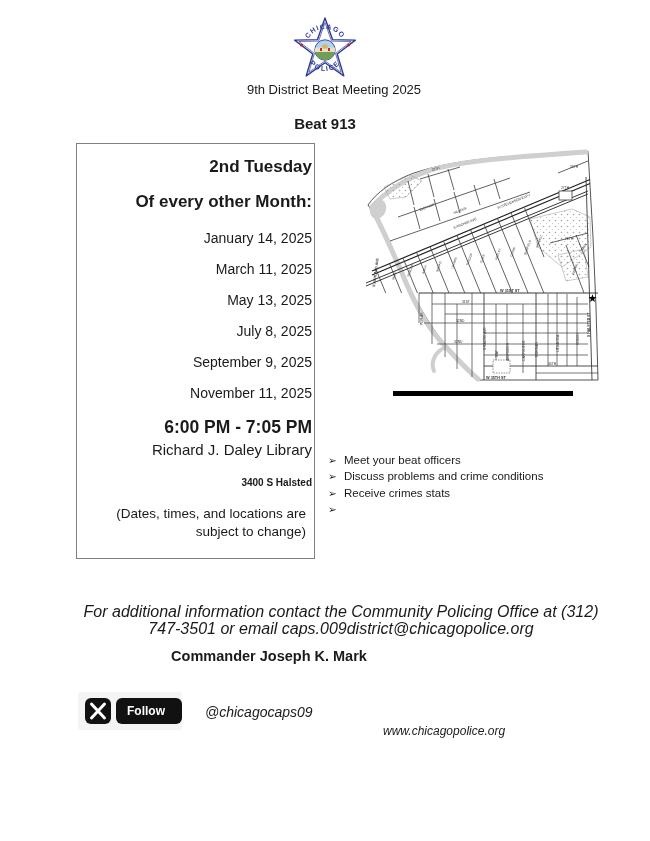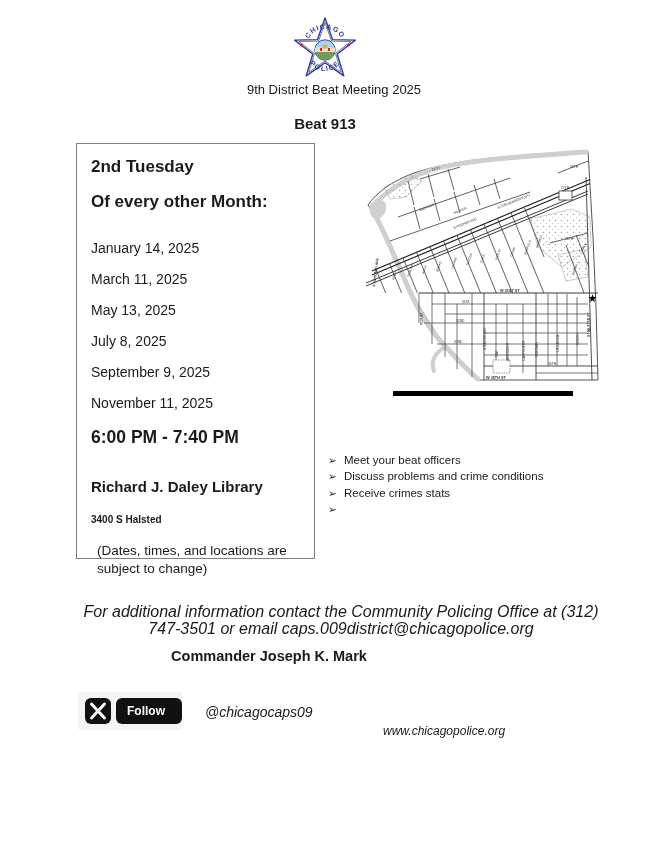--- a/index.html
+++ b/index.html
@@ -7,29 +7,29 @@
     position:relative;width:650px;height:841px;background:#ffffff;
     font-family:"Liberation Sans",sans-serif;color:#1a1a1a;overflow:hidden;
   }
   .abs{position:absolute;}
   .center{text-align:center;}
   .title{left:9px;top:82px;width:650px;font-size:13px;font-weight:400;}
   .subtitle{left:0;top:115px;width:650px;font-size:15px;font-weight:700;}
   .schedule-box{
     left:76px;top:143px;width:237px;height:414px;
     border:1px solid #808080;background:#ffffff;
-    text-align:left;padding-left:0;
+    text-align:right;padding-left:0;
   }
   .schedule-inner{padding:6px 2px 0 14px;}
   .sb-h{font-size:17px;font-weight:700;line-height:22px;margin-top:6px;}
   .sb-h2{margin-top:13px;}
   .date-line{font-size:14px;line-height:31px;}
-  .dates-wrap{margin-top:20px;}
+  .dates-wrap{margin-top:10px;}
   .sb-time{font-size:17.5px;font-weight:700;line-height:24px;margin-top:6px;}
-  .sb-loc1{font-size:15px;font-weight:700;line-height:20px;margin-top:28px;}
+  .sb-loc1{font-size:15px;font-weight:400;line-height:20px;margin-top:1px;}
   .sb-loc2{font-size:10px;font-weight:700;line-height:20px;margin-top:13px;}
   .sb-note{font-size:13.5px;line-height:17.5px;margin-top:12px;padding:0 6px;}
   .map-wrap{left:362px;top:147px;width:240px;height:246px;}
   .map-bar{left:393px;top:391px;width:180px;height:5px;background:#000;}
   .bullets{left:328px;top:452px;width:260px;}
   .bullet-row{display:flex;align-items:flex-start;font-size:11.5px;line-height:16.3px;}
   .bullet-marker{width:16px;flex:none;font-size:10.5px;}
   .contact-info{left:81px;top:603px;width:520px;font-size:16px;font-style:italic;line-height:17px;}
   .commander{left:0;top:648px;width:538px;font-size:14.5px;font-weight:700;}
   .follow-card{left:78px;top:692px;width:104px;height:38px;background:#f4f4f4;border-radius:3px;}
@@ -85,21 +85,21 @@
       <div class="sb-h">2nd Tuesday</div>
       <div class="sb-h sb-h2">Of every other Month:</div>
       <div class="dates-wrap">
         <div class="date-line">January 14, 2025</div>
         <div class="date-line">March 11, 2025</div>
         <div class="date-line">May 13, 2025</div>
         <div class="date-line">July 8, 2025</div>
         <div class="date-line">September 9, 2025</div>
         <div class="date-line">November 11, 2025</div>
       </div>
-      <div class="sb-time">6:00 PM - 7:40 PM</div>
+      <div class="sb-time">6:00 PM - 7:05 PM</div>
       <div class="sb-loc1">Richard J. Daley Library</div>
       <div class="sb-loc2">3400 S Halsted</div>
       <div class="sb-note">(Dates, times, and locations are subject to change)</div>
     </div>
   </div>
 
   <div class="abs map-wrap">
     <svg width="240" height="246" viewBox="0 0 240 246">
       <defs>
         <pattern id="stip" width="6" height="6" patternUnits="userSpaceOnUse">

